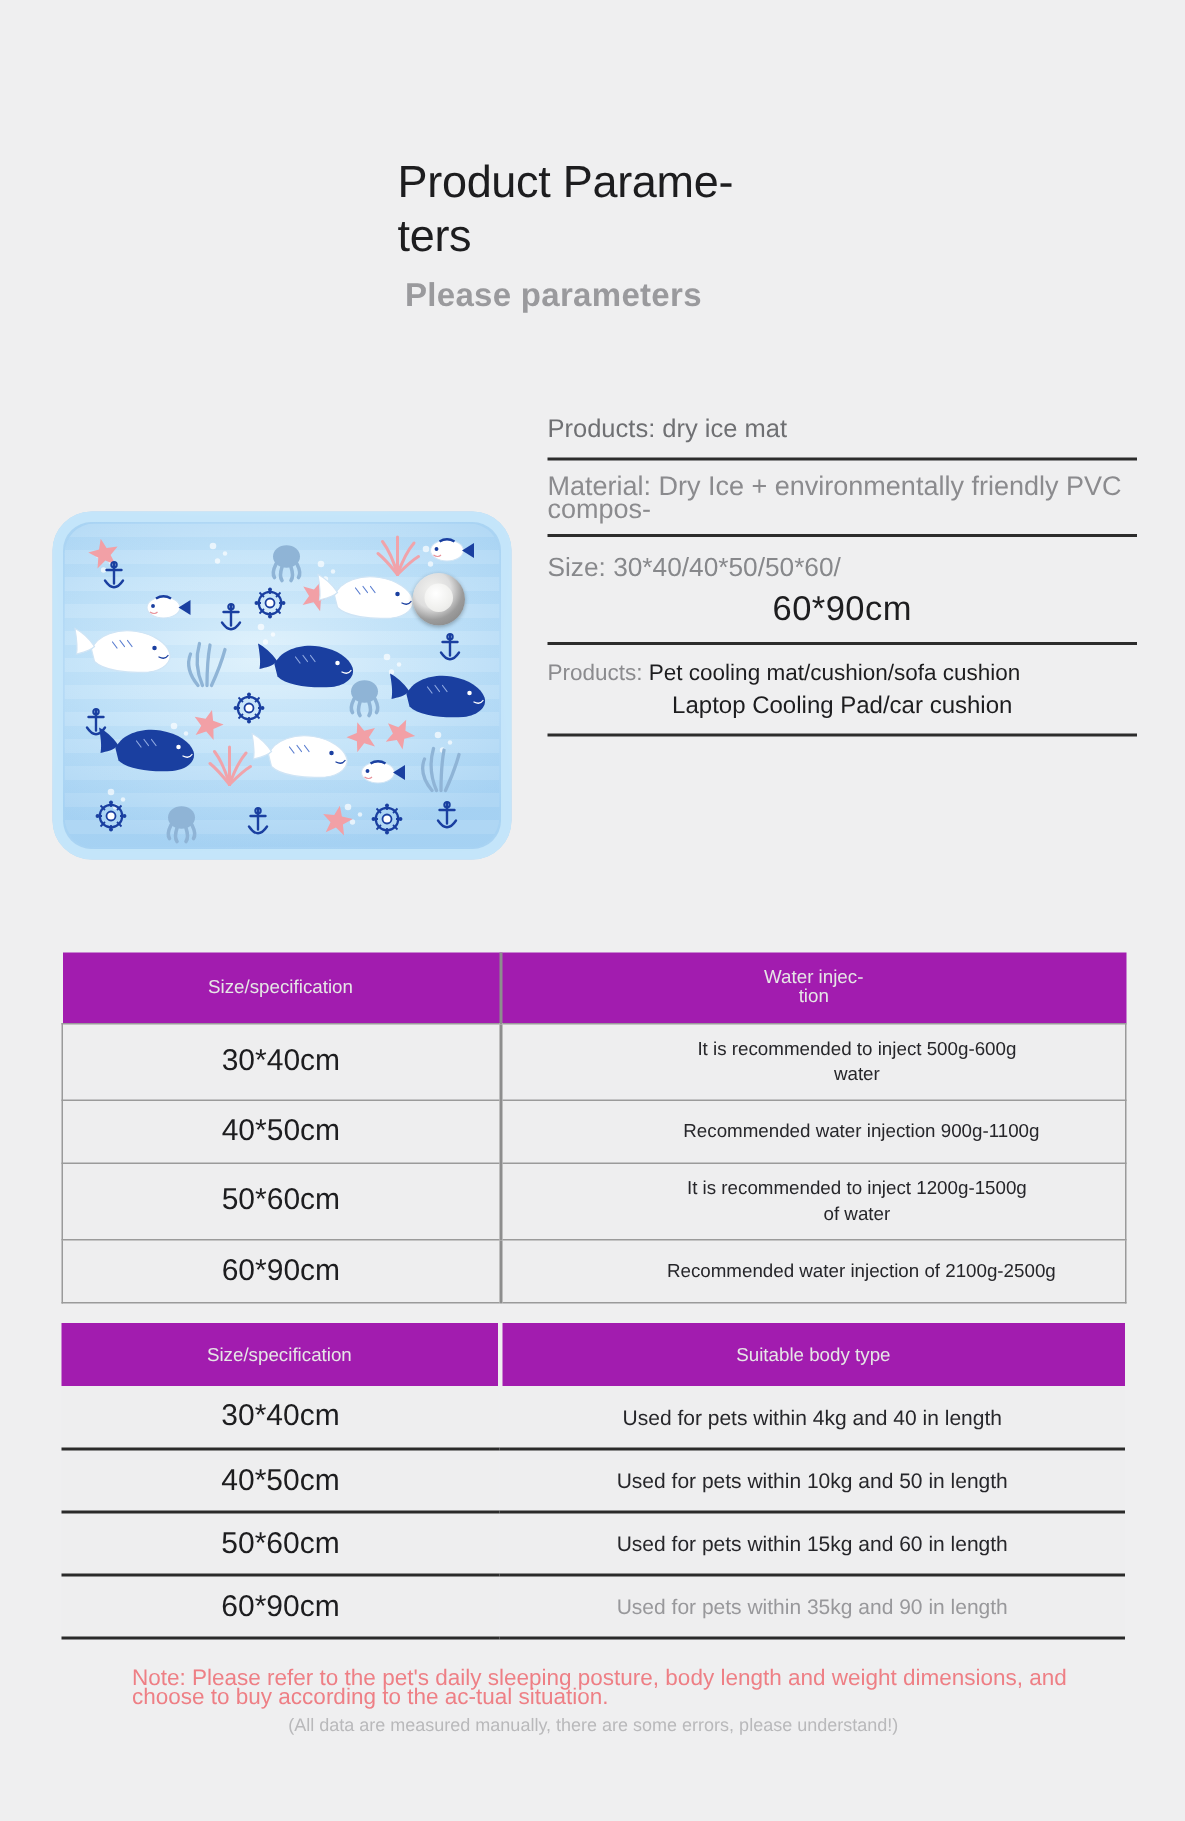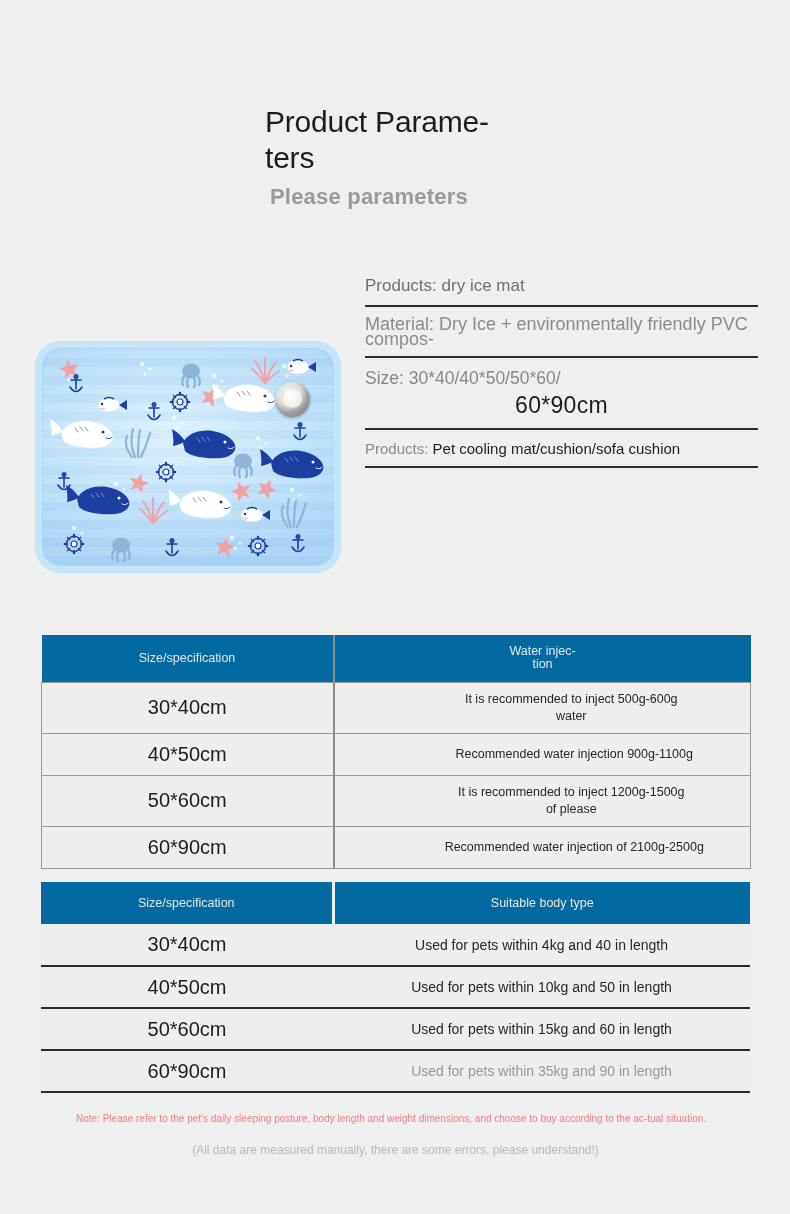--- a/index.html
+++ b/index.html
@@ -115,21 +115,21 @@
     left: 41px;
     width: 709px;
     border-collapse: collapse;
     table-layout: fixed;
   }
   .data-table th, .data-table td {
     padding: 0;
     vertical-align: middle;
   }
   .thead-cell {
-    background: #0369a1;
+    background: #a21caf;
     color: #e6e6e6;
     font-weight: 400;
     text-align: center;
     line-height: 13px;
   }
 
   
   #table-water { top: 635px; }
   #table-water .thead-cell { height: 47px; font-size: 12.5px; }
   #table-water .thead-cell.col-a { border-right: 2px solid #8d8d8d; }
@@ -178,24 +178,24 @@
     color: #26262a;
   }
   #table-body tr.last td.info-cell { color: #98989b; }
 
   .col-a { width: 292px; }
   .col-b { width: 417px; }
 
   
   .note-warning {
     position: absolute;
-    left: 76px;
+    left: 88px;
     top: 1112px;
     width: 634px;
-    font-size: 10px;
+    font-size: 15px;
     line-height: 13px;
     color: #ee7f85;
   }
   .note-disclaimer {
     position: absolute;
     left: 41px;
     top: 1143px;
     width: 709px;
     text-align: center;
     font-size: 12px;
@@ -366,20 +366,21 @@
     <div class="spec-size-line1">Size: 30*40/40*50/50*60/</div>
     <div class="spec-size-line2">60*90cm</div>
   </div>
   <div class="spec-rule"></div>
 
   <div class="spec-row">
     <div class="spec-purpose-line1">
       <span class="spec-label">Products:</span>
       <span class="spec-value">Pet cooling mat/cushion/sofa cushion</span>
     </div>
+    <div class="spec-purpose-line2">Laptop Cooling Pad/car cushion</div>
   </div>
   <div class="spec-rule"></div>
 </div>
 
 <table id="table-water" class="data-table">
   <colgroup>
       <col class="col-a">
       <col class="col-b">
     </colgroup>
   <thead>
@@ -402,21 +403,21 @@
     <tr class="r2">
       <td class="size-cell">40*50cm</td>
       <td class="info-cell">
         <div>Recommended water injection 900g-1100g</div>
       </td>
     </tr>
     <tr class="r3">
       <td class="size-cell">50*60cm</td>
       <td class="info-cell">
         <div>It is recommended to inject 1200g-1500g</div>
-        <div>of please</div>
+        <div>of water</div>
       </td>
     </tr>
     <tr class="r4">
       <td class="size-cell">60*90cm</td>
       <td class="info-cell">
         <div>Recommended water injection of 2100g-2500g</div>
       </td>
     </tr>
   </tbody>
 </table>

